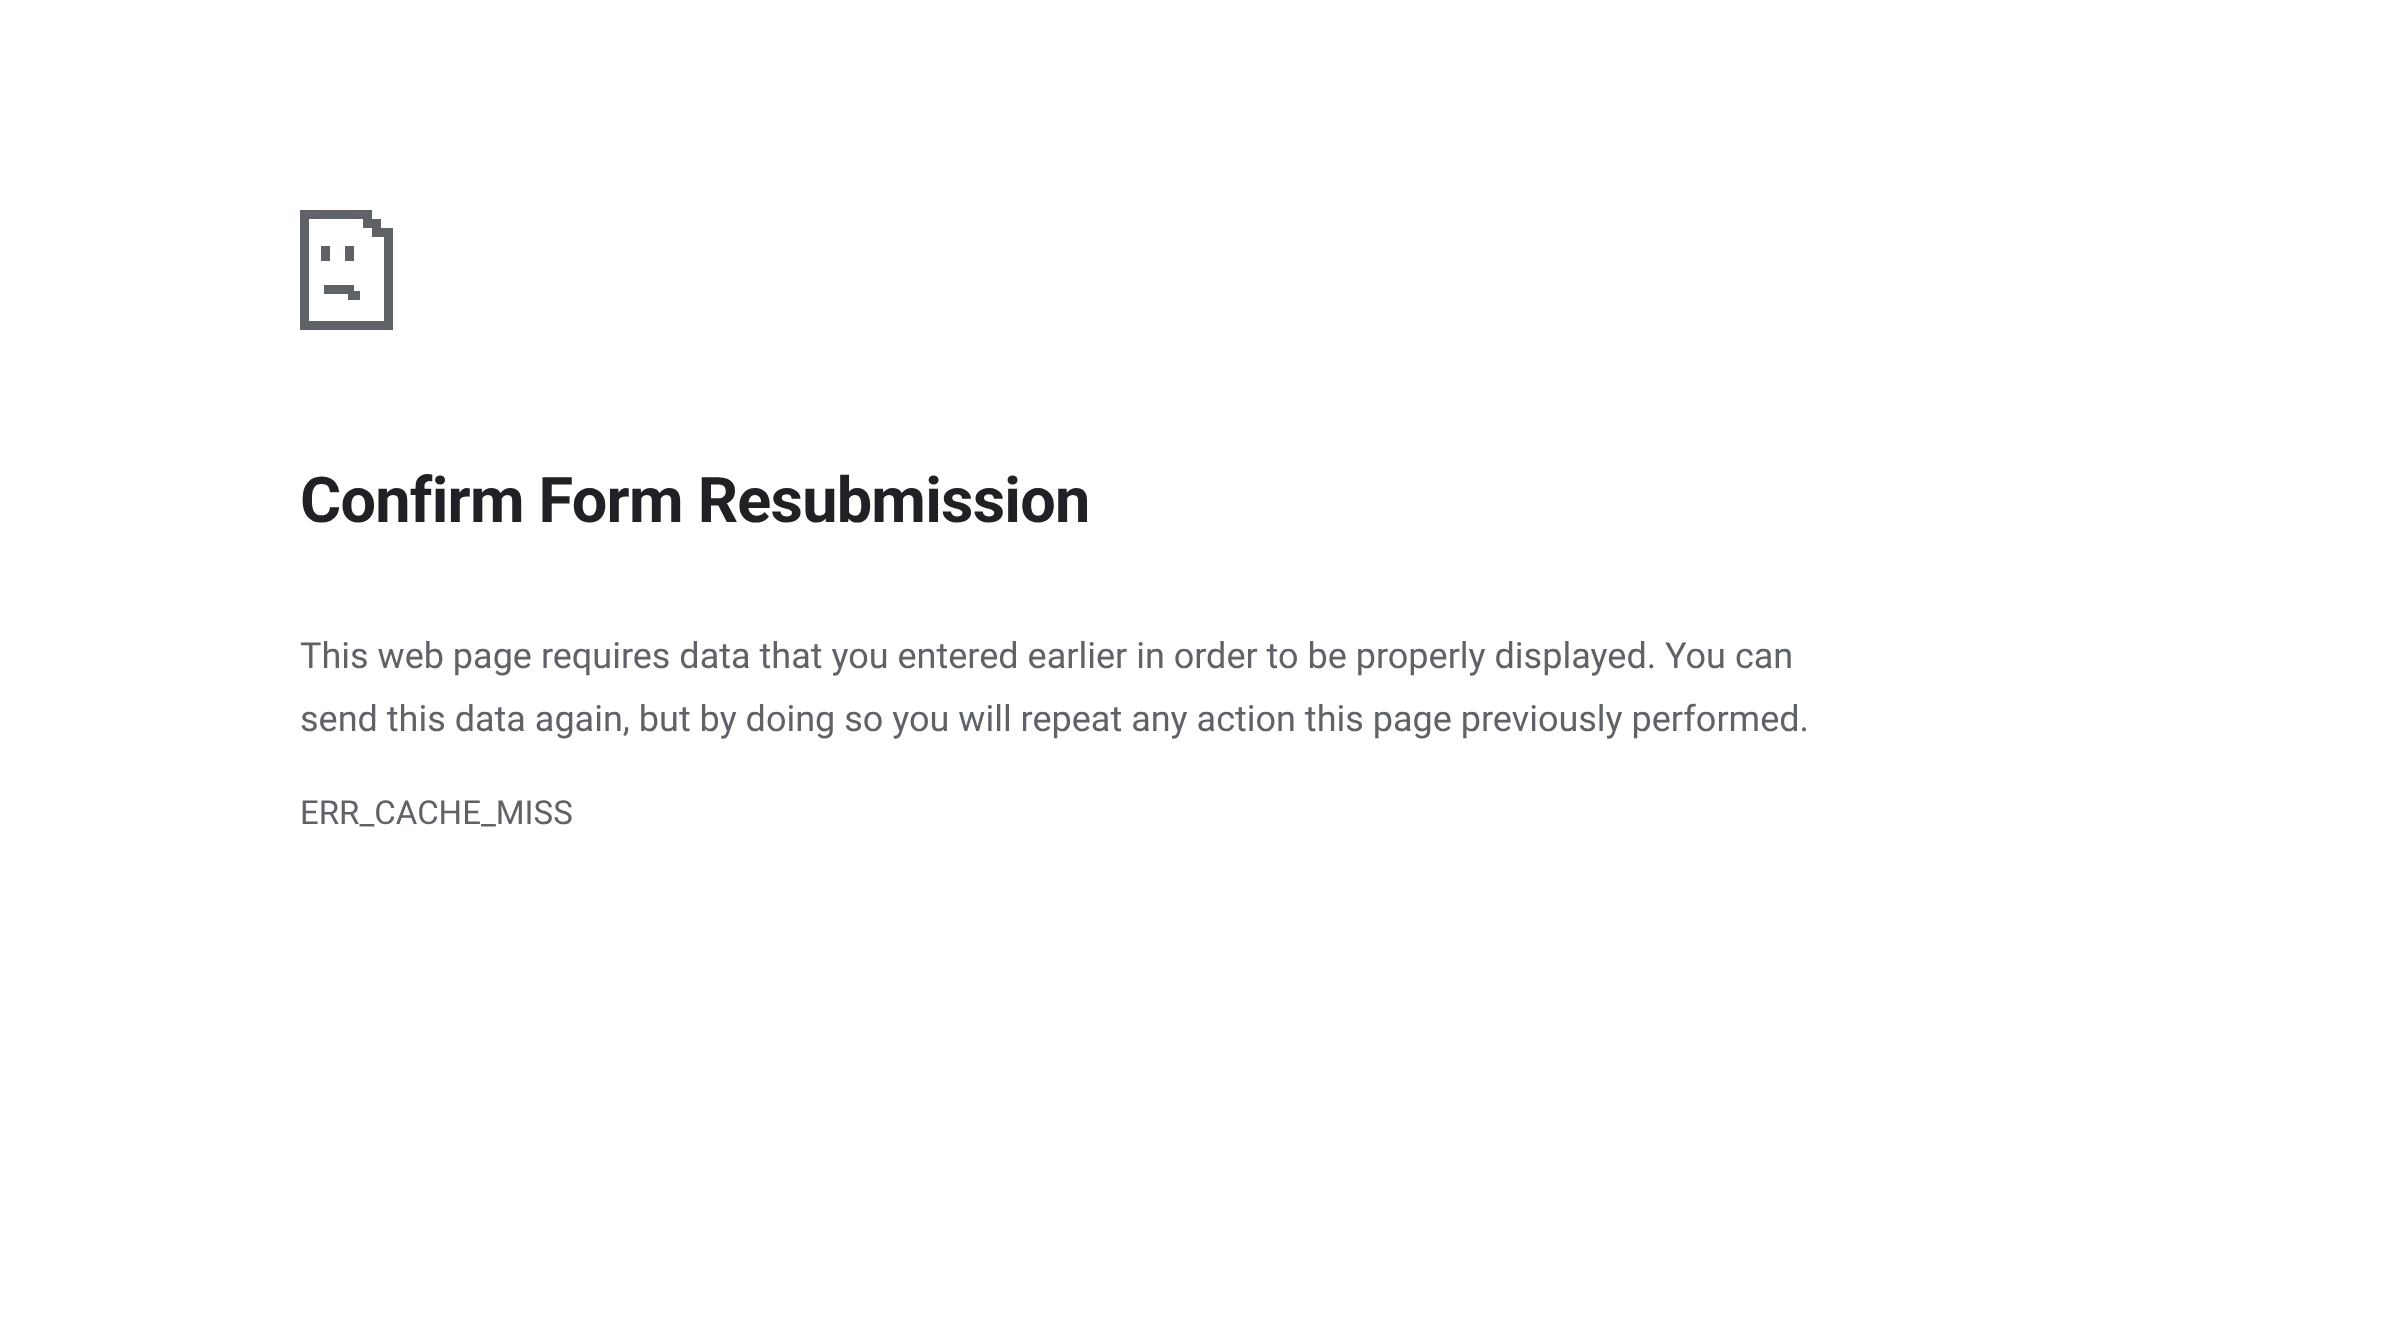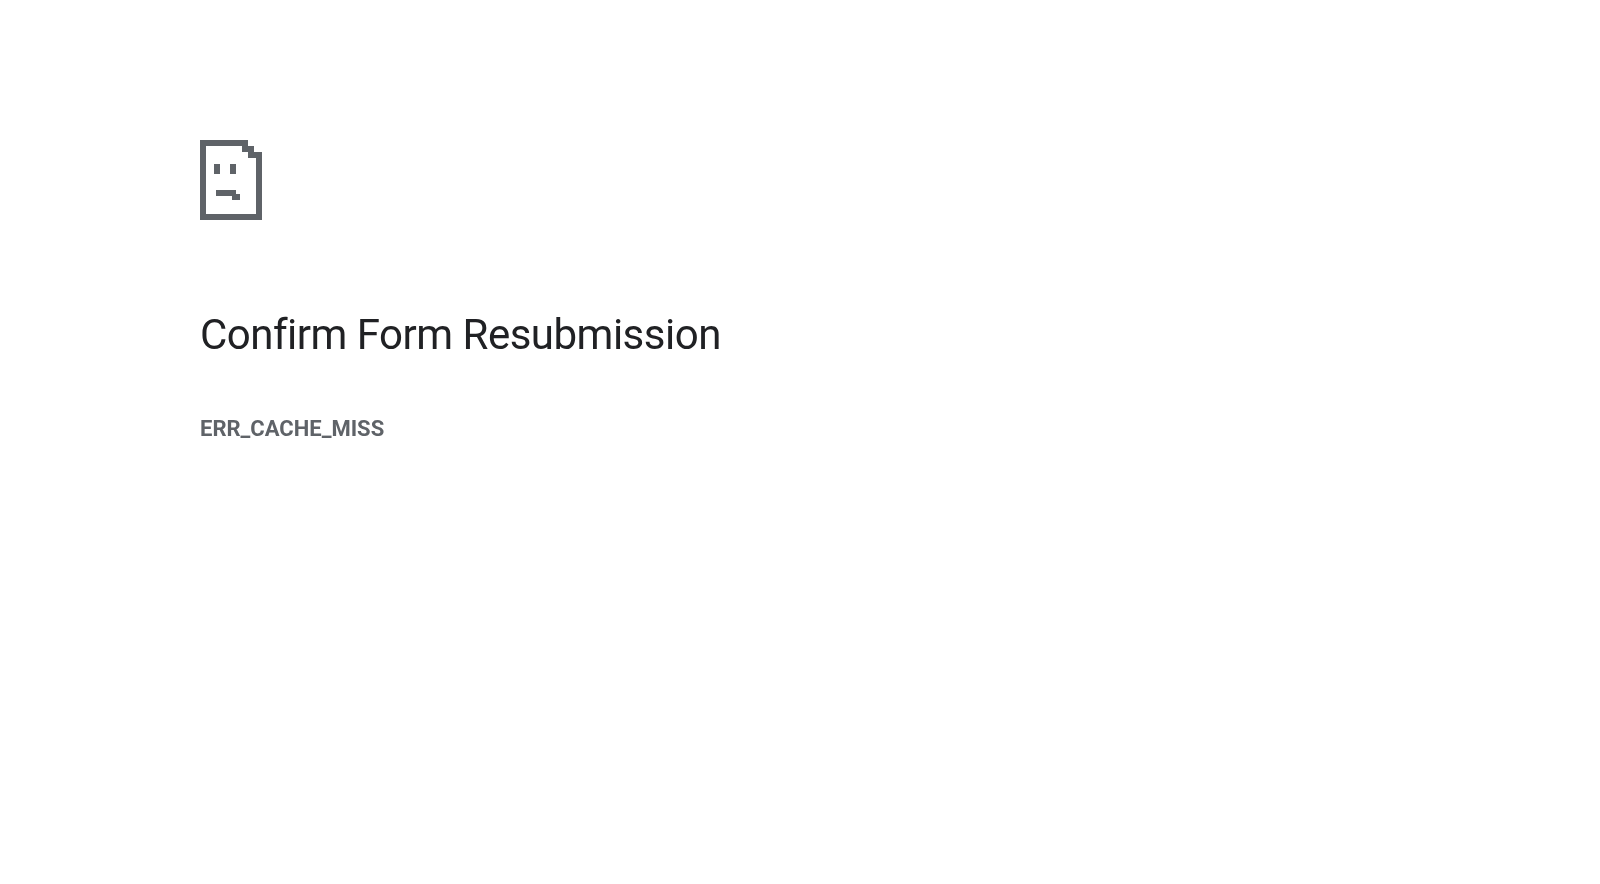--- a/index.html
+++ b/index.html
@@ -20,38 +20,38 @@
       max-width: 1250px;
     }
     .icon-wrap {
       margin-bottom: 90px;
     }
     .icon-wrap svg {
       display: block;
     }
     h1.title {
       font-size: 42px;
-      font-weight: 400;
+      font-weight: 700;
       color: #202124;
       letter-spacing: -0.5px;
       margin-bottom: 56px;
       line-height: 1.2;
     }
     p.body-text {
       font-size: 24px;
       line-height: 1.75;
       color: #5f6368;
       margin-bottom: 30px;
       font-weight: 400;
       max-width: 1010px;
     }
     p.error-code {
       font-size: 22px;
       color: #5f6368;
-      font-weight: 700;
+      font-weight: 400;
       margin-top: 28px;
     }
   </style>
 </head>
 <body>
 
 <div class="container">
 
   <div class="icon-wrap">
     <svg width="62" height="80" viewBox="0 0 62 80" shape-rendering="crispEdges">
@@ -74,17 +74,18 @@
       <rect x="14" y="24" width="6" height="10" fill="#5f6368"></rect>
       <rect x="30" y="24" width="6" height="10" fill="#5f6368"></rect>
 
       <rect x="16" y="50" width="20" height="6" fill="#5f6368"></rect>
       <rect x="32" y="54" width="8" height="6" fill="#5f6368"></rect>
     </svg>
   </div>
 
   <h1 class="title">Confirm Form Resubmission</h1>
 
+  <p class="body-text">This web page requires data that you entered earlier in order to be properly displayed. You can send this data again, but by doing so you will repeat any action this page previously performed.</p>
 
 
   <p class="error-code">ERR_CACHE_MISS</p>
 
 </div>
 
 </body></html>

